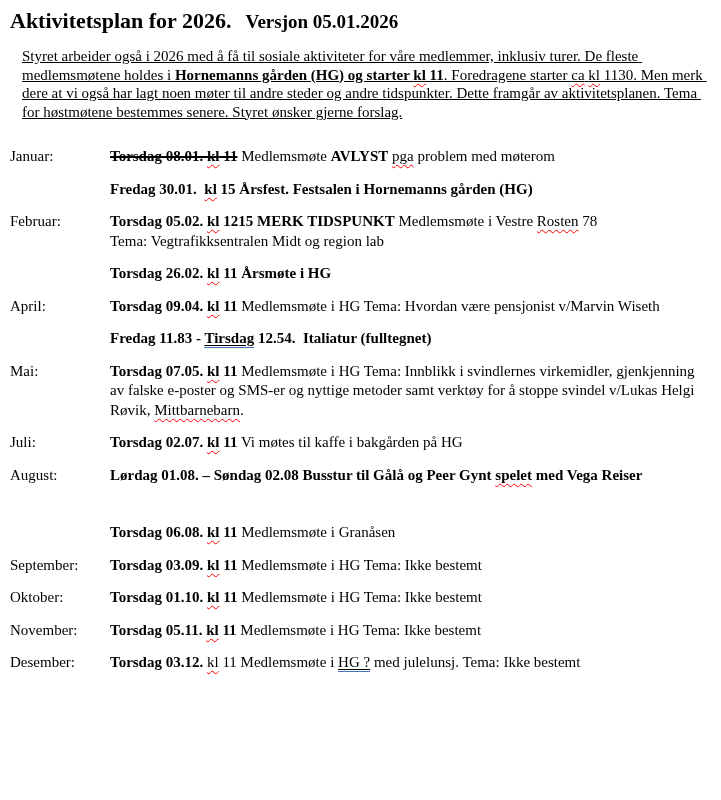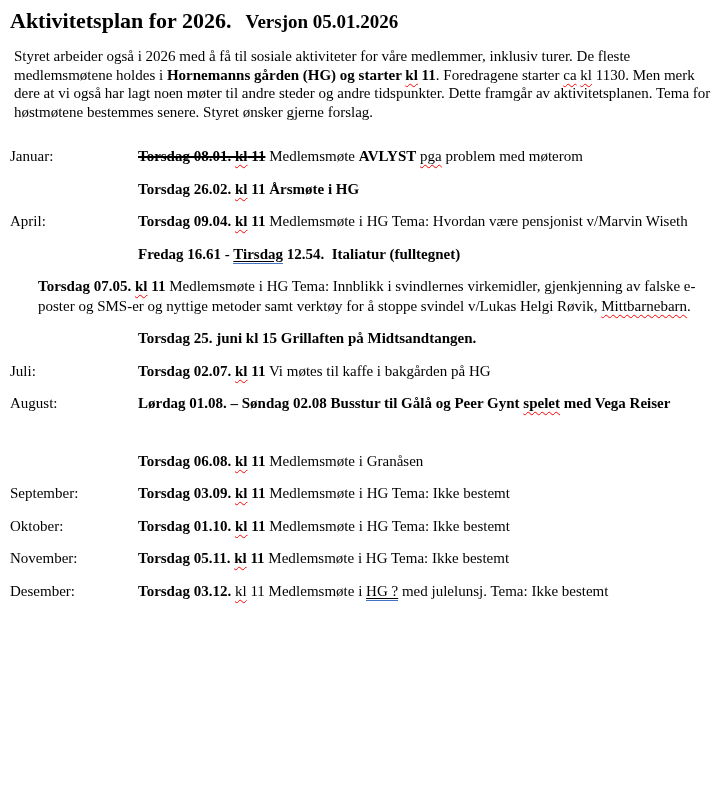--- a/index.html
+++ b/index.html
@@ -24,44 +24,44 @@
     font-size:22px;
     line-height:26px;
     font-weight:700;
     white-space:pre;
   }
   .doc-title .ver{
     font-size:19px;
     margin-left:14px;
   }
   .intro{
-    margin:12px 0 0 4px;
+    margin:12px 0 0 12px;
     font-size:15px;
     line-height:18.5px;
     white-space:pre-wrap;
+    text-decoration:underline;
   }
   .schedule{
     margin-top:26px;
     font-size:15px;
   }
   .row{
     display:flex;
     margin-bottom:13px;
     line-height:19.5px;
   }
   .row.extra-gap{margin-bottom:38px;justify-content:space-between;}
   .month{
     width:100px;
     flex-shrink:0;
     font-weight:400;
   }
   .content{
     flex:1;
     white-space:pre-wrap;
-    margin-left:28px;
   }
   .b{font-weight:700;}
   .strike{text-decoration:line-through;text-decoration-thickness:1.5px;}
   .spell{
     text-decoration-line:underline;
     text-decoration-style:wavy;
     text-decoration-color:var(--spell-red);
     text-decoration-thickness:1px;
     text-underline-offset:2.5px;
     text-decoration-skip-ink:none;
@@ -79,36 +79,41 @@
 <div class="page">
   <h1 class="doc-title"><span>Aktivitetsplan for 2026.</span><span class="ver">Versjon 05.01.2026</span></h1>
   <p class="intro"><span class="">Styret arbeider også i 2026 med å få til sosiale aktiviteter for våre medlemmer, inklusiv turer. De fleste medlemsmøtene holdes i </span><span class="b">Hornemanns gården (HG) og starter </span><span class="b spell">kl</span><span class="b"> 11</span><span class="">. Foredragene starter </span><span class="spell">ca</span><span class=""> </span><span class="spell">kl</span><span class=""> 1130. Men merk dere at vi også har lagt noen møter til andre steder og andre tidspunkter. Dette framgår av aktivitetsplanen. Tema for høstmøtene bestemmes senere. Styret ønsker gjerne forslag.</span></p>
   <div class="schedule">
       <div class="row">
         <div class="month">Januar:</div>
         <div class="content"><span class="b strike">Torsdag 08.01. </span><span class="b strike"><span class="spell">kl</span></span><span class="b strike"> 11</span><span class=""> Medlemsmøte </span><span class="b">AVLYST</span><span class=""> </span><span class="spell">pga</span><span class=""> problem med møterom</span></div>
       </div>
       <div class="row">
         <div class="month"></div>
+        <div class="content"><span class="b">Fredag 30.01.  </span><span class="b spell">kl</span><span class="b"> 15 Årsfest. Festsalen i Hornemanns gården (HG)</span></div>
+      </div>
+      <div class="row">
+        <div class="month">Februar:</div>
+        <div class="content"><span class="b">Torsdag 05.02. </span><span class="b spell">kl</span><span class="b"> 1215 MERK TIDSPUNKT</span><span class=""> Medlemsmøte i Vestre </span><span class="spell">Rosten</span><span class=""> 78</span><br><span class="">Tema: Vegtrafikksentralen Midt og region lab</span></div>
+      </div>
+      <div class="row">
+        <div class="month"></div>
         <div class="content"><span class="b">Torsdag 26.02. </span><span class="b spell">kl</span><span class="b"> 11 Årsmøte i HG</span></div>
       </div>
       <div class="row">
         <div class="month">April:</div>
         <div class="content"><span class="b">Torsdag 09.04. </span><span class="b spell">kl</span><span class="b"> 11</span><span class=""> Medlemsmøte i HG Tema: Hvordan være pensjonist v/Marvin Wiseth</span></div>
       </div>
       <div class="row">
         <div class="month"></div>
-        <div class="content"><span class="b">Fredag 16.61 - </span><span class="b grammar">Tirsdag</span><span class="b"> 12.54.  Italiatur (fulltegnet)</span></div>
+        <div class="content"><span class="b">Fredag 11.83 - </span><span class="b grammar">Tirsdag</span><span class="b"> 12.54.  Italiatur (fulltegnet)</span></div>
       </div>
       <div class="row">
+        <div class="month">Mai:</div>
         <div class="content"><span class="b">Torsdag 07.05. </span><span class="b spell">kl</span><span class="b"> 11</span><span class=""> Medlemsmøte i HG Tema: Innblikk i svindlernes virkemidler, gjenkjenning av falske e-poster og SMS-er og nyttige metoder samt verktøy for å stoppe svindel v/Lukas Helgi Røvik, </span><span class="spell">Mittbarnebarn</span><span class="">.</span></div>
-      </div>
-      <div class="row">
-        <div class="month"></div>
-        <div class="content"><span class="b">Torsdag 25. juni kl 15 Grillaften på Midtsandtangen.</span></div>
       </div>
       <div class="row">
         <div class="month">Juli:</div>
         <div class="content"><span class="b">Torsdag 02.07. </span><span class="b spell">kl</span><span class="b"> 11</span><span class=""> Vi møtes til kaffe i bakgården på HG</span></div>
       </div>
       <div class="row extra-gap">
         <div class="month">August:</div>
         <div class="content"><span class="b">Lørdag 01.08. – Søndag 02.08 Busstur til Gålå og Peer Gynt </span><span class="b spell">spelet</span><span class="b"> med Vega Reiser</span></div>
       </div>
       <div class="row">

